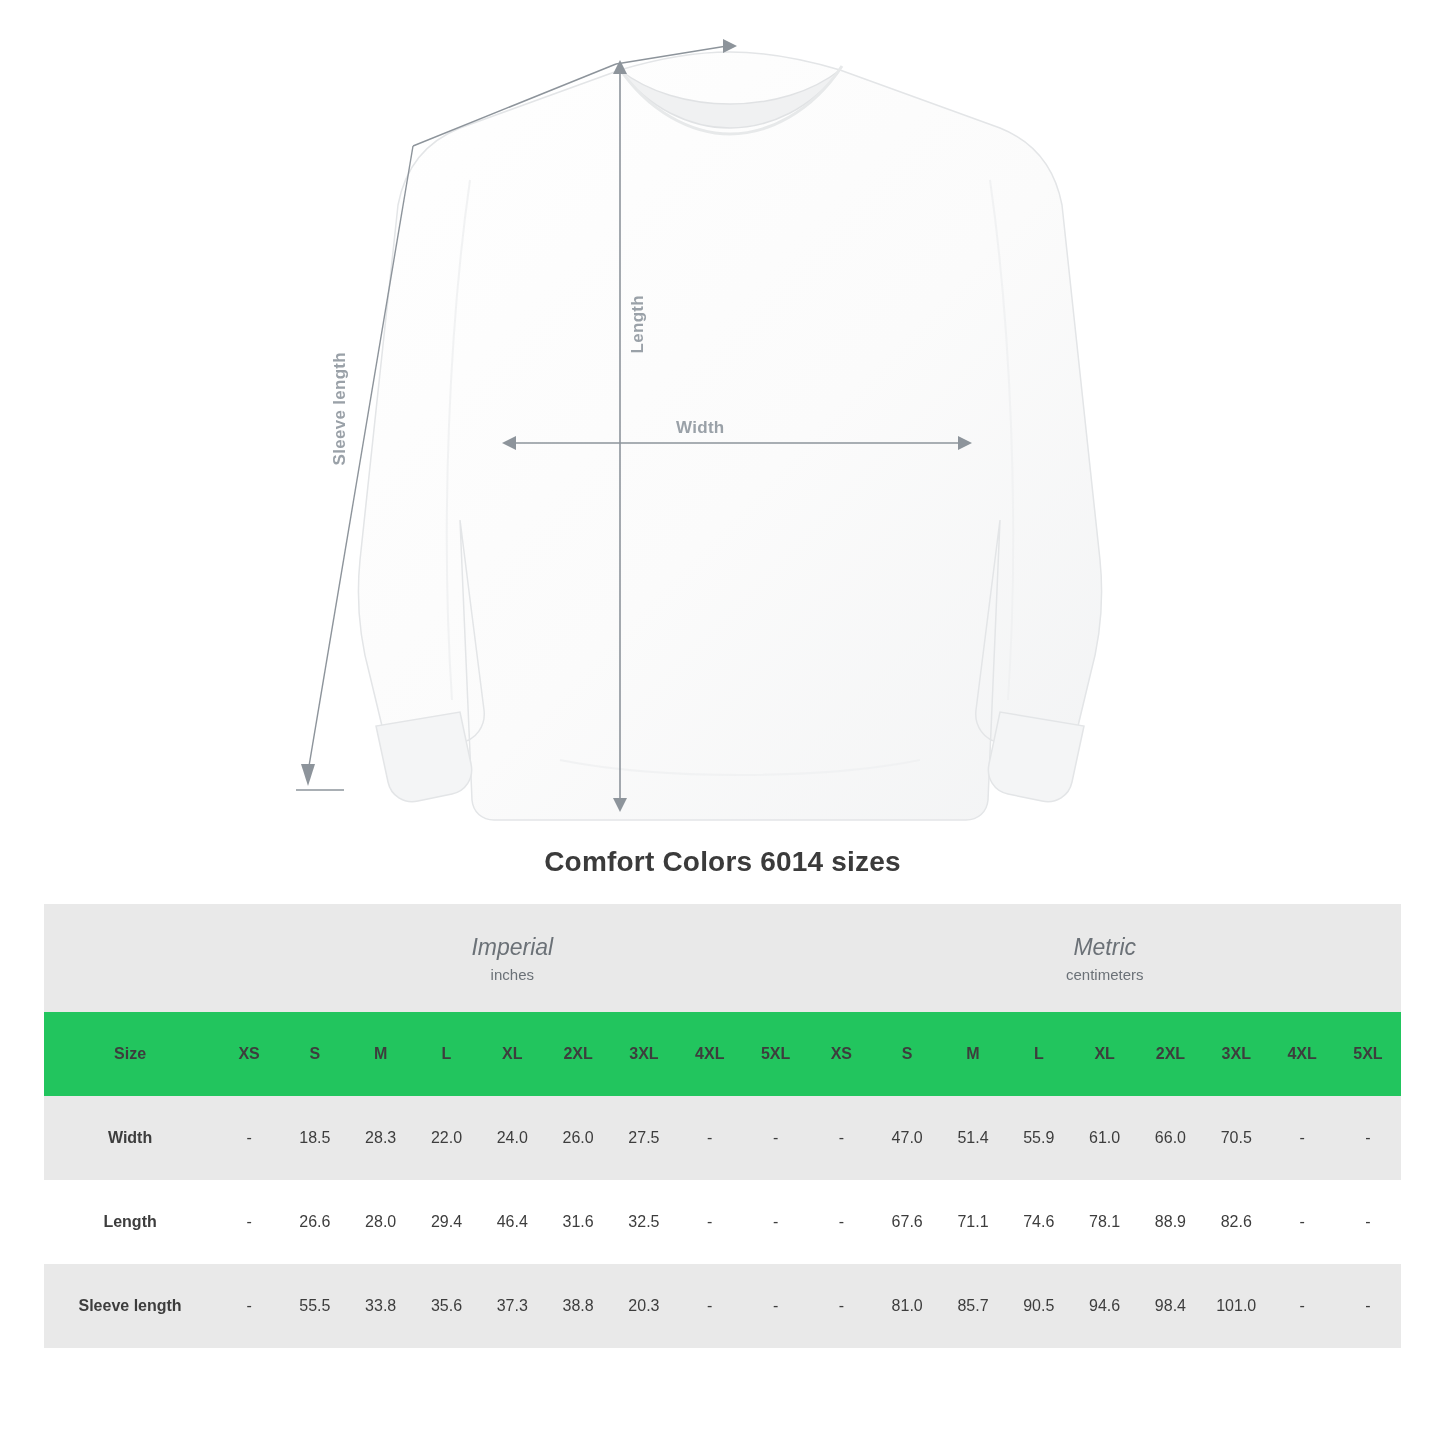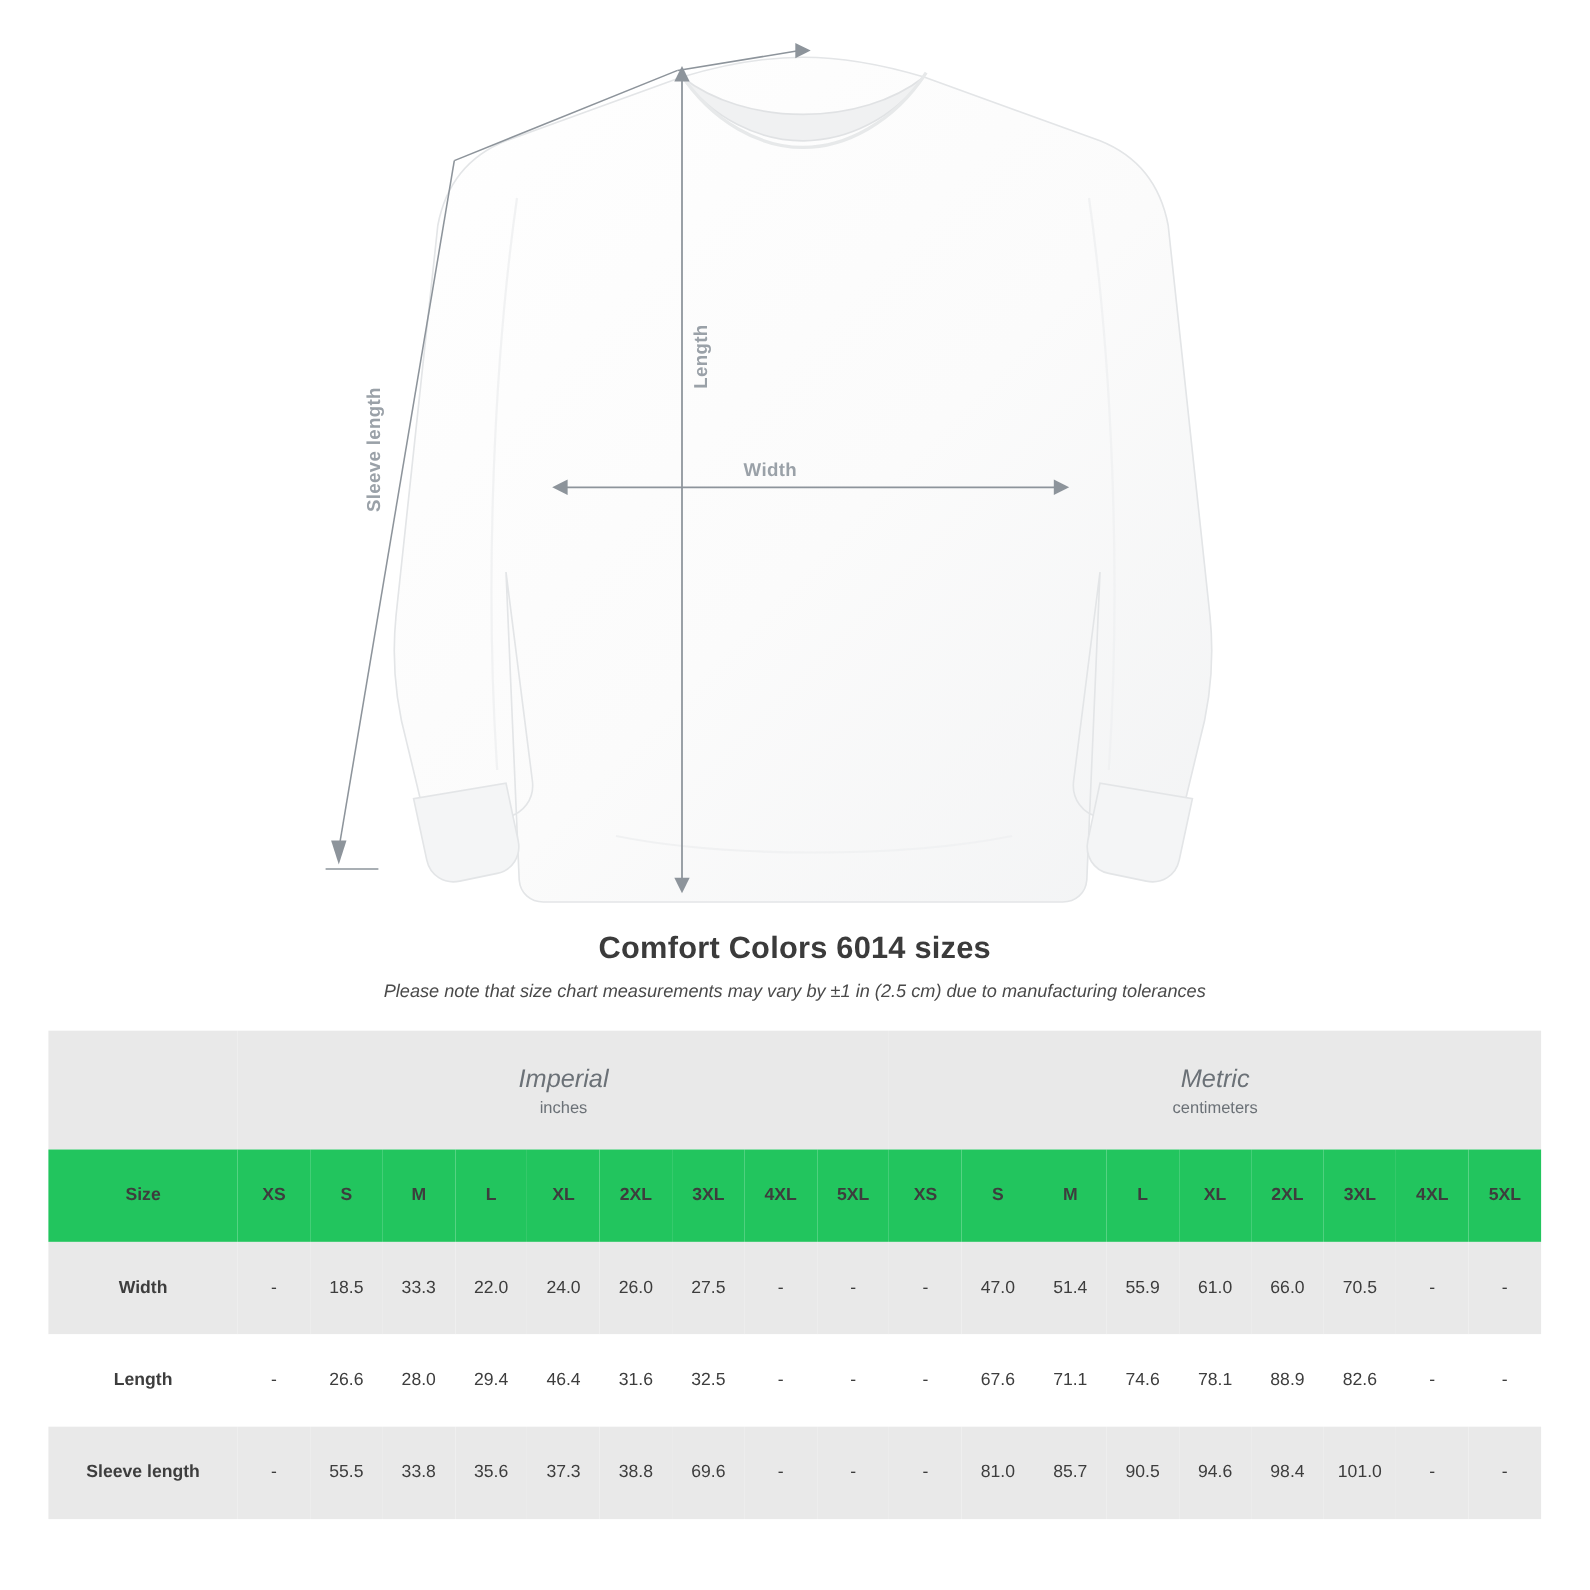--- a/index.html
+++ b/index.html
@@ -214,21 +214,20 @@
       </g>
     </svg>
 
     <div class="dim-label vertical" id="label-length">Length</div>
     <div class="dim-label" id="label-width">Width</div>
     <div class="dim-label" id="label-sleeve">Sleeve length</div>
   </div>
 
   <div class="title-block">
     <div class="main-title">Comfort Colors 6014 sizes</div>
-    <div class="subtitle">Please note that size chart measurements may vary by ±1 in (2.5 cm) due to manufacturing tolerances</div>
   </div>
 
   <div class="table-wrap">
     <table class="size-table">
       <colgroup>
         <col class="col-size">
         <col class="col-cell">
           <col class="col-cell">
           <col class="col-cell">
           <col class="col-cell">
@@ -277,21 +276,21 @@
             <td>XL</td>
             <td>2XL</td>
             <td>3XL</td>
             <td>4XL</td>
             <td>5XL</td>
           </tr>
           <tr class="data-row row-shade">
             <td class="row-label">Width</td>
             <td>-</td>
             <td>18.5</td>
-            <td>33.3</td>
+            <td>28.3</td>
             <td>22.0</td>
             <td>24.0</td>
             <td>26.0</td>
             <td>27.5</td>
             <td>-</td>
             <td>-</td>
             <td>-</td>
             <td>47.0</td>
             <td>51.4</td>
             <td>55.9</td>
@@ -323,21 +322,21 @@
             <td>-</td>
           </tr>
           <tr class="data-row row-shade">
             <td class="row-label">Sleeve length</td>
             <td>-</td>
             <td>55.5</td>
             <td>33.8</td>
             <td>35.6</td>
             <td>37.3</td>
             <td>38.8</td>
-            <td>69.6</td>
+            <td>20.3</td>
             <td>-</td>
             <td>-</td>
             <td>-</td>
             <td>81.0</td>
             <td>85.7</td>
             <td>90.5</td>
             <td>94.6</td>
             <td>98.4</td>
             <td>101.0</td>
             <td>-</td>

